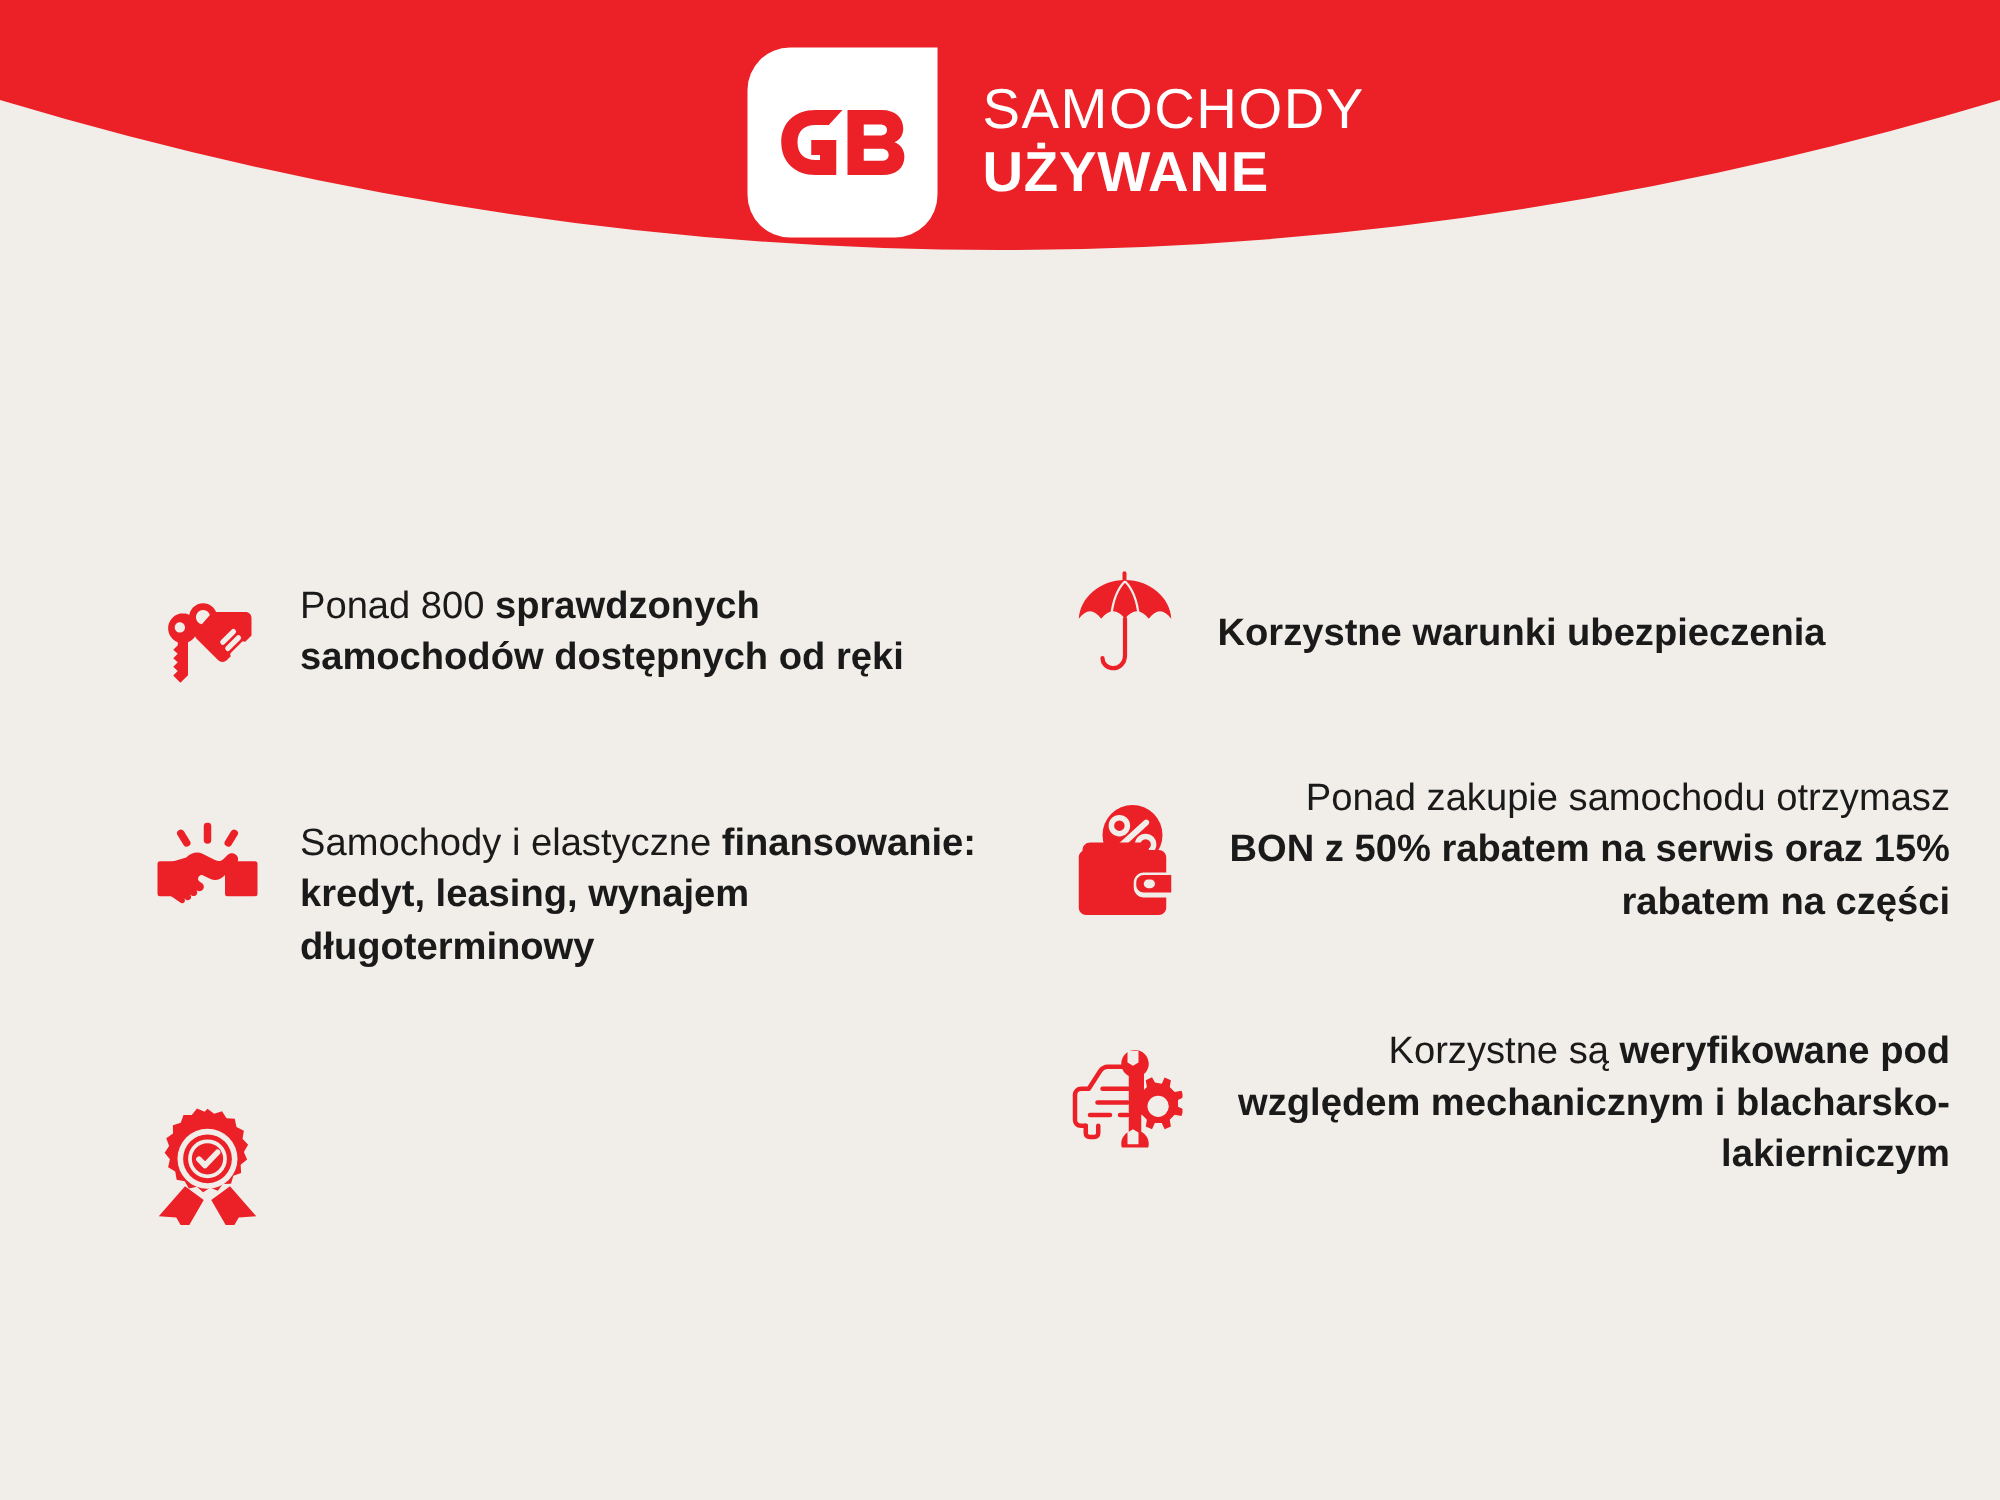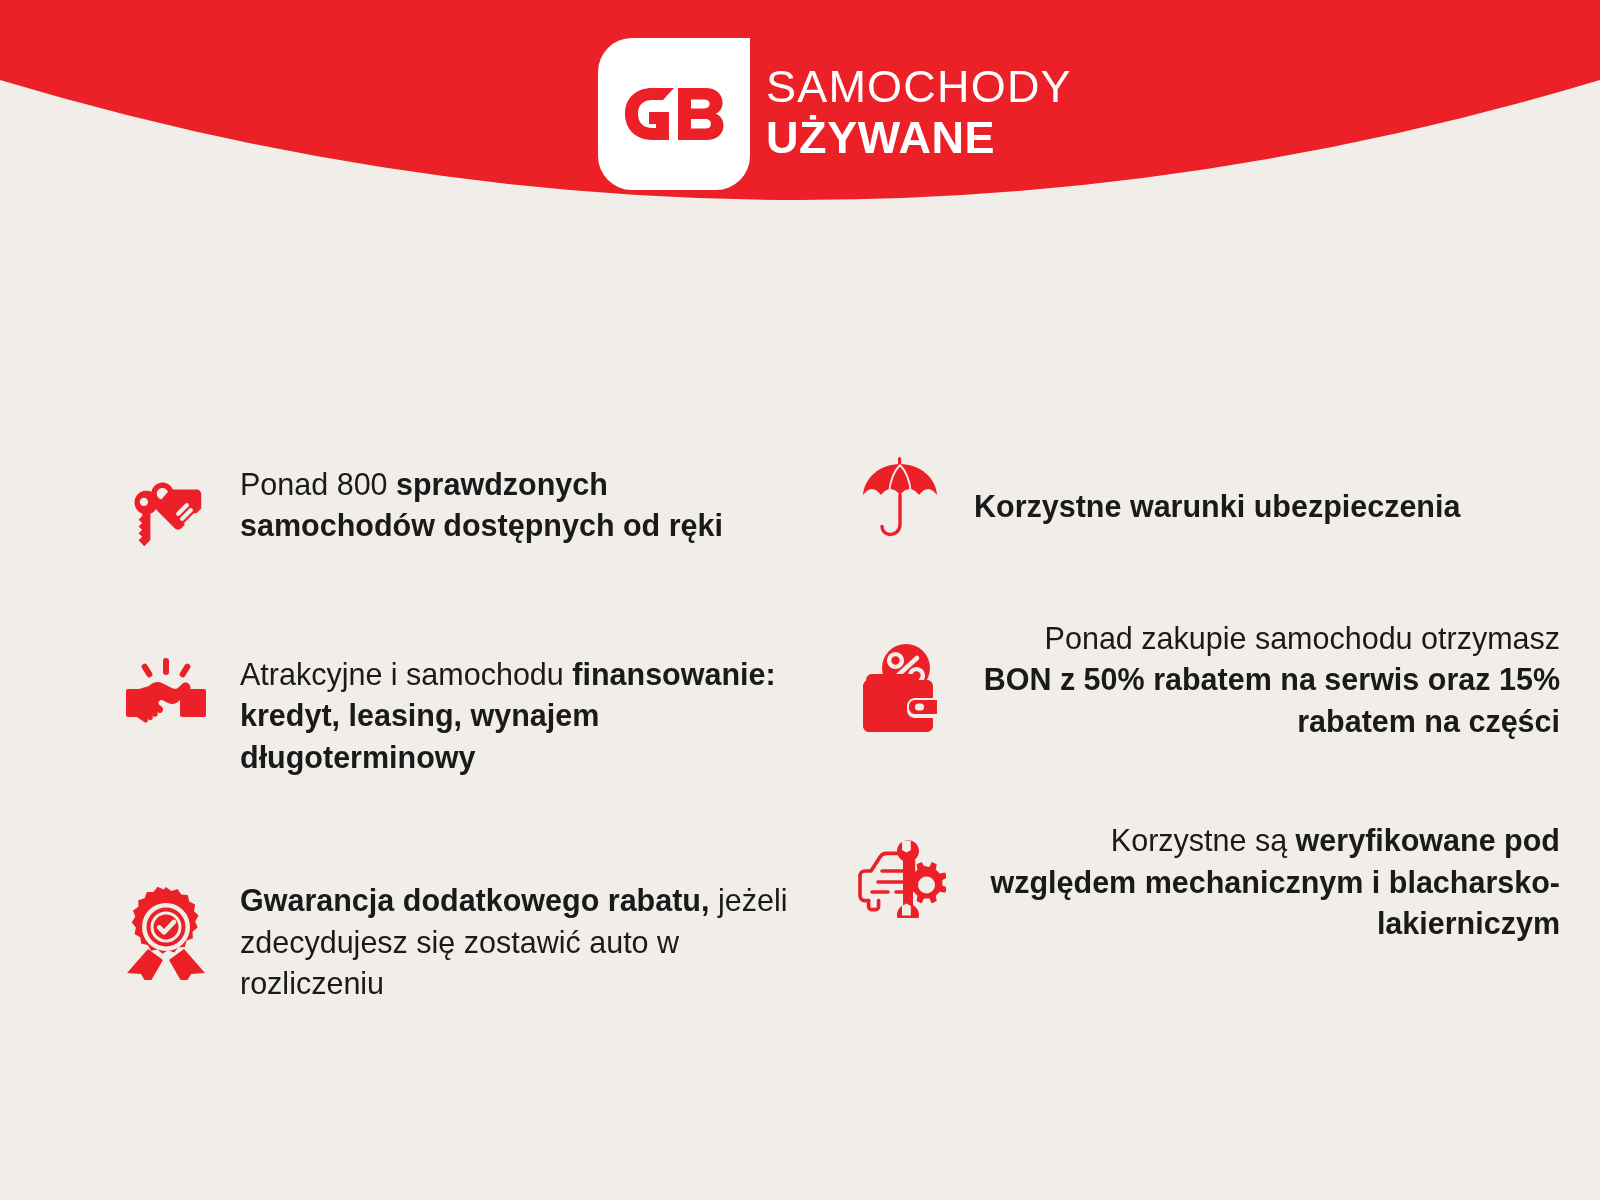--- a/index.html
+++ b/index.html
@@ -29,21 +29,21 @@
     top: 0;
     left: 0;
     display: block;
   }
   #logo-lockup {
     position: absolute;
     top: 38px;
     left: 598px;
     display: flex;
     align-items: center;
-    gap: 16px;
+    gap: 36px;
   }
   #logo-mark {
     width: 152px;
     height: 152px;
     background: #ffffff;
     border-radius: 34px 0 34px 34px;
     display: flex;
     align-items: center;
     justify-content: center;
     flex: none;
@@ -205,21 +205,21 @@
 
             <path d="M24 28 c4-4 9-5 13-3 l10 5 c3 1.5 5 1 7-1 l3-3 c2-2 5-2 7 0 2 2 2 5 0 7
                      l-10 10 c-3 3-7 4-11 2 l-5-2.5 c-1.5-.8-3-.4-4 .8 -1 1.2-.7 2.9.6 3.8 l2 1.4
                      c1.6 1.1 2 3.3.9 4.9 -1.1 1.6-3.3 2-4.9.9 l-1-.7 c1.3.9 1.6 2.7.7 4
                      -.9 1.3-2.7 1.6-4 .7 l-1.5-1 c1.2.8 1.5 2.5.7 3.7 -.8 1.2-2.5 1.5-3.7.7
                      l-1.8-1.2 c1 .7 1.3 2.1.6 3.1 -.7 1-2.1 1.3-3.1.6 l-13-9 0-22 z"></path>
           </g>
         </svg>
       </div>
       <div class="feature-text">
-        <span>Atrakcyjne i samochodu </span><b>finansowanie: kredyt, leasing, wynajem długoterminowy</b><span></span>
+        <span>Samochody i elastyczne </span><b>finansowanie: kredyt, leasing, wynajem długoterminowy</b><span></span>
       </div>
     </div>
 
     <div class="feature-item">
       <div class="feature-icon">
         <svg width="84" height="94" viewBox="0 0 84 94" aria-hidden="true">
           <g fill="#EC2027">
 
             <path d="M24 63 l-21 24 14 1 7 12 15-26 z"></path>
             <path d="M60 63 l21 24 -14 1 -7 12 -15-26 z"></path>
@@ -231,23 +231,20 @@
                      6.3-2.0 2.2-6.2 6.6 0 4.2-5.2 6.1 2.6 z"></path>
 
             <circle cx="42" cy="41" r="24" fill="#F1EEE9"></circle>
             <circle cx="42" cy="41" r="19.5" fill="#EC2027"></circle>
             <circle cx="42" cy="41" r="15.5" fill="#F1EEE9"></circle>
             <circle cx="42" cy="41" r="12.5" fill="#EC2027"></circle>
 
             <path d="M35.2 41.4 l4.8 4.9 10.0-10.4" fill="none" stroke="#F1EEE9" stroke-width="4.6" stroke-linecap="round" stroke-linejoin="round"></path>
           </g>
         </svg>
-      </div>
-      <div class="feature-text">
-        <span></span><b>Gwarancja dodatkowego rabatu,</b><span> jeżeli zdecydujesz się zostawić auto w rozliczeniu</span>
       </div>
     </div>
   </div>
 
   <div class="feature-col" id="col-right">
 
     <div class="feature-item">
       <div class="feature-icon">
         <svg width="78" height="84" viewBox="0 0 78 84" aria-hidden="true">
           <g fill="#EC2027">

